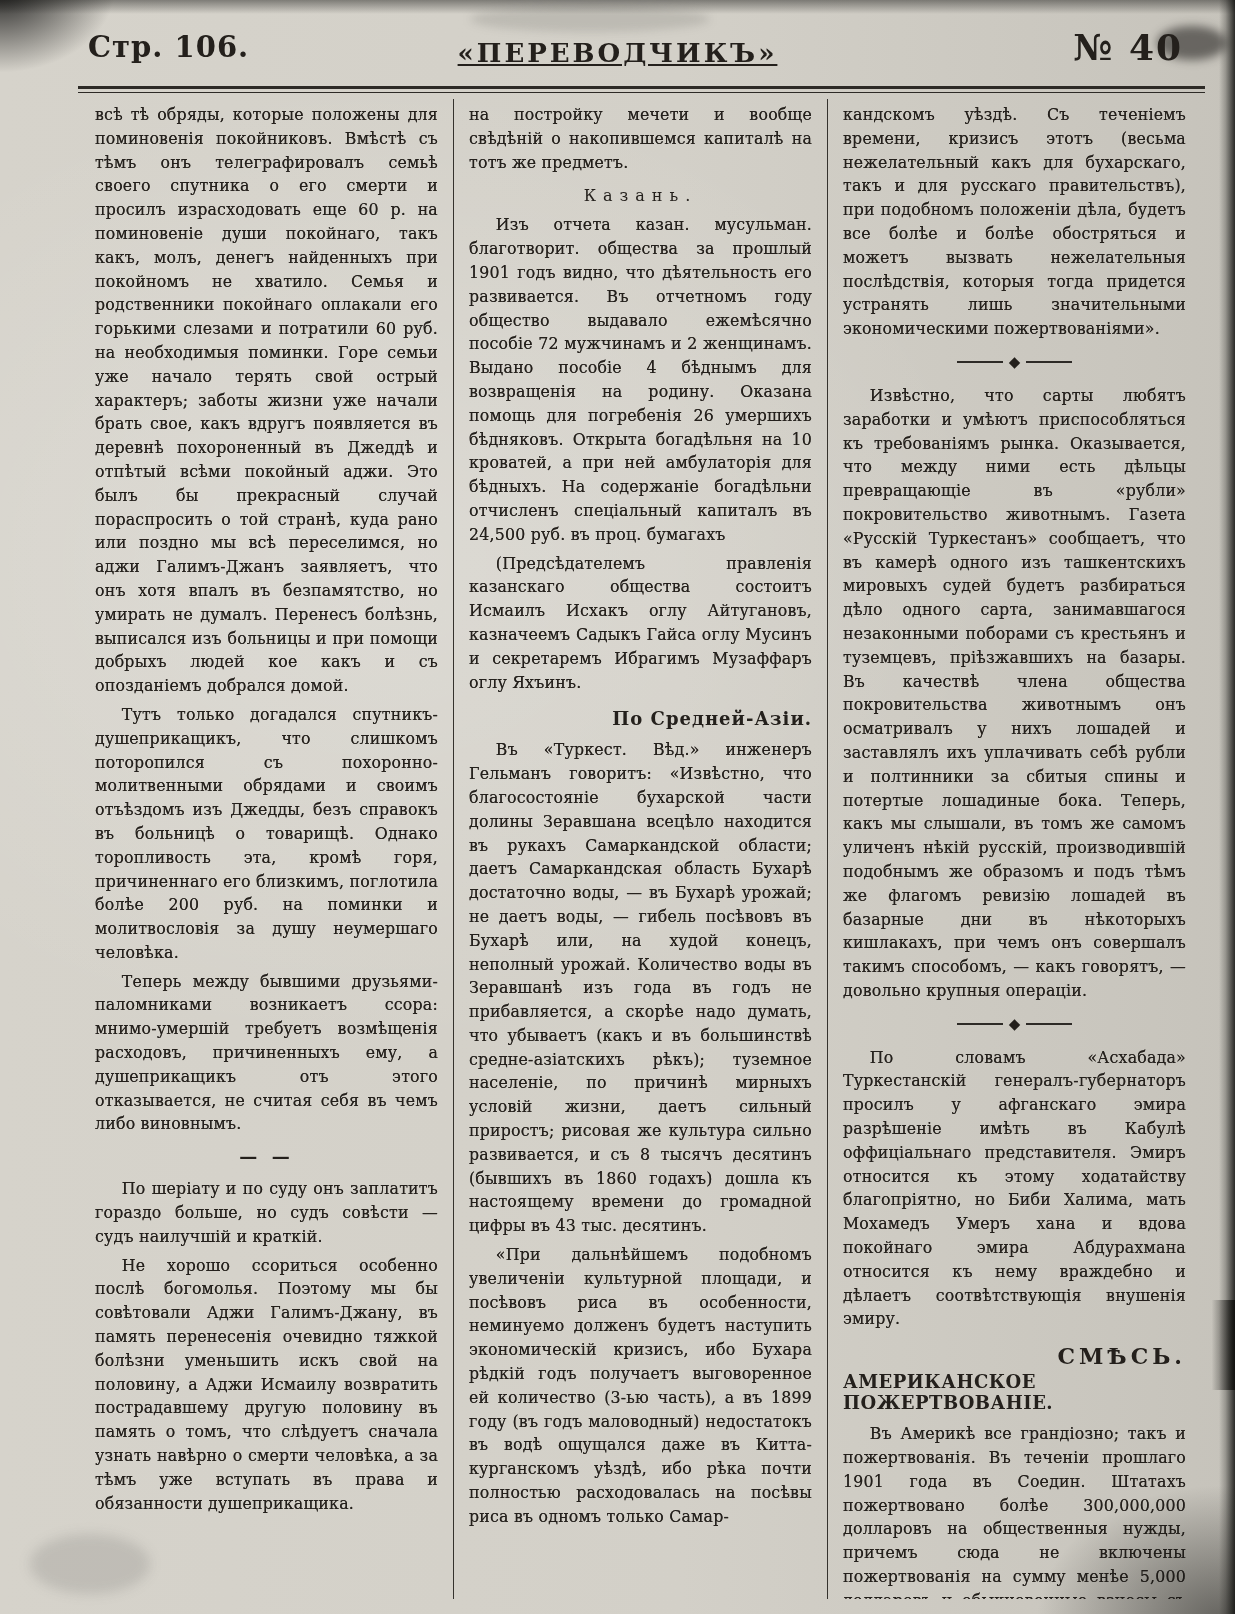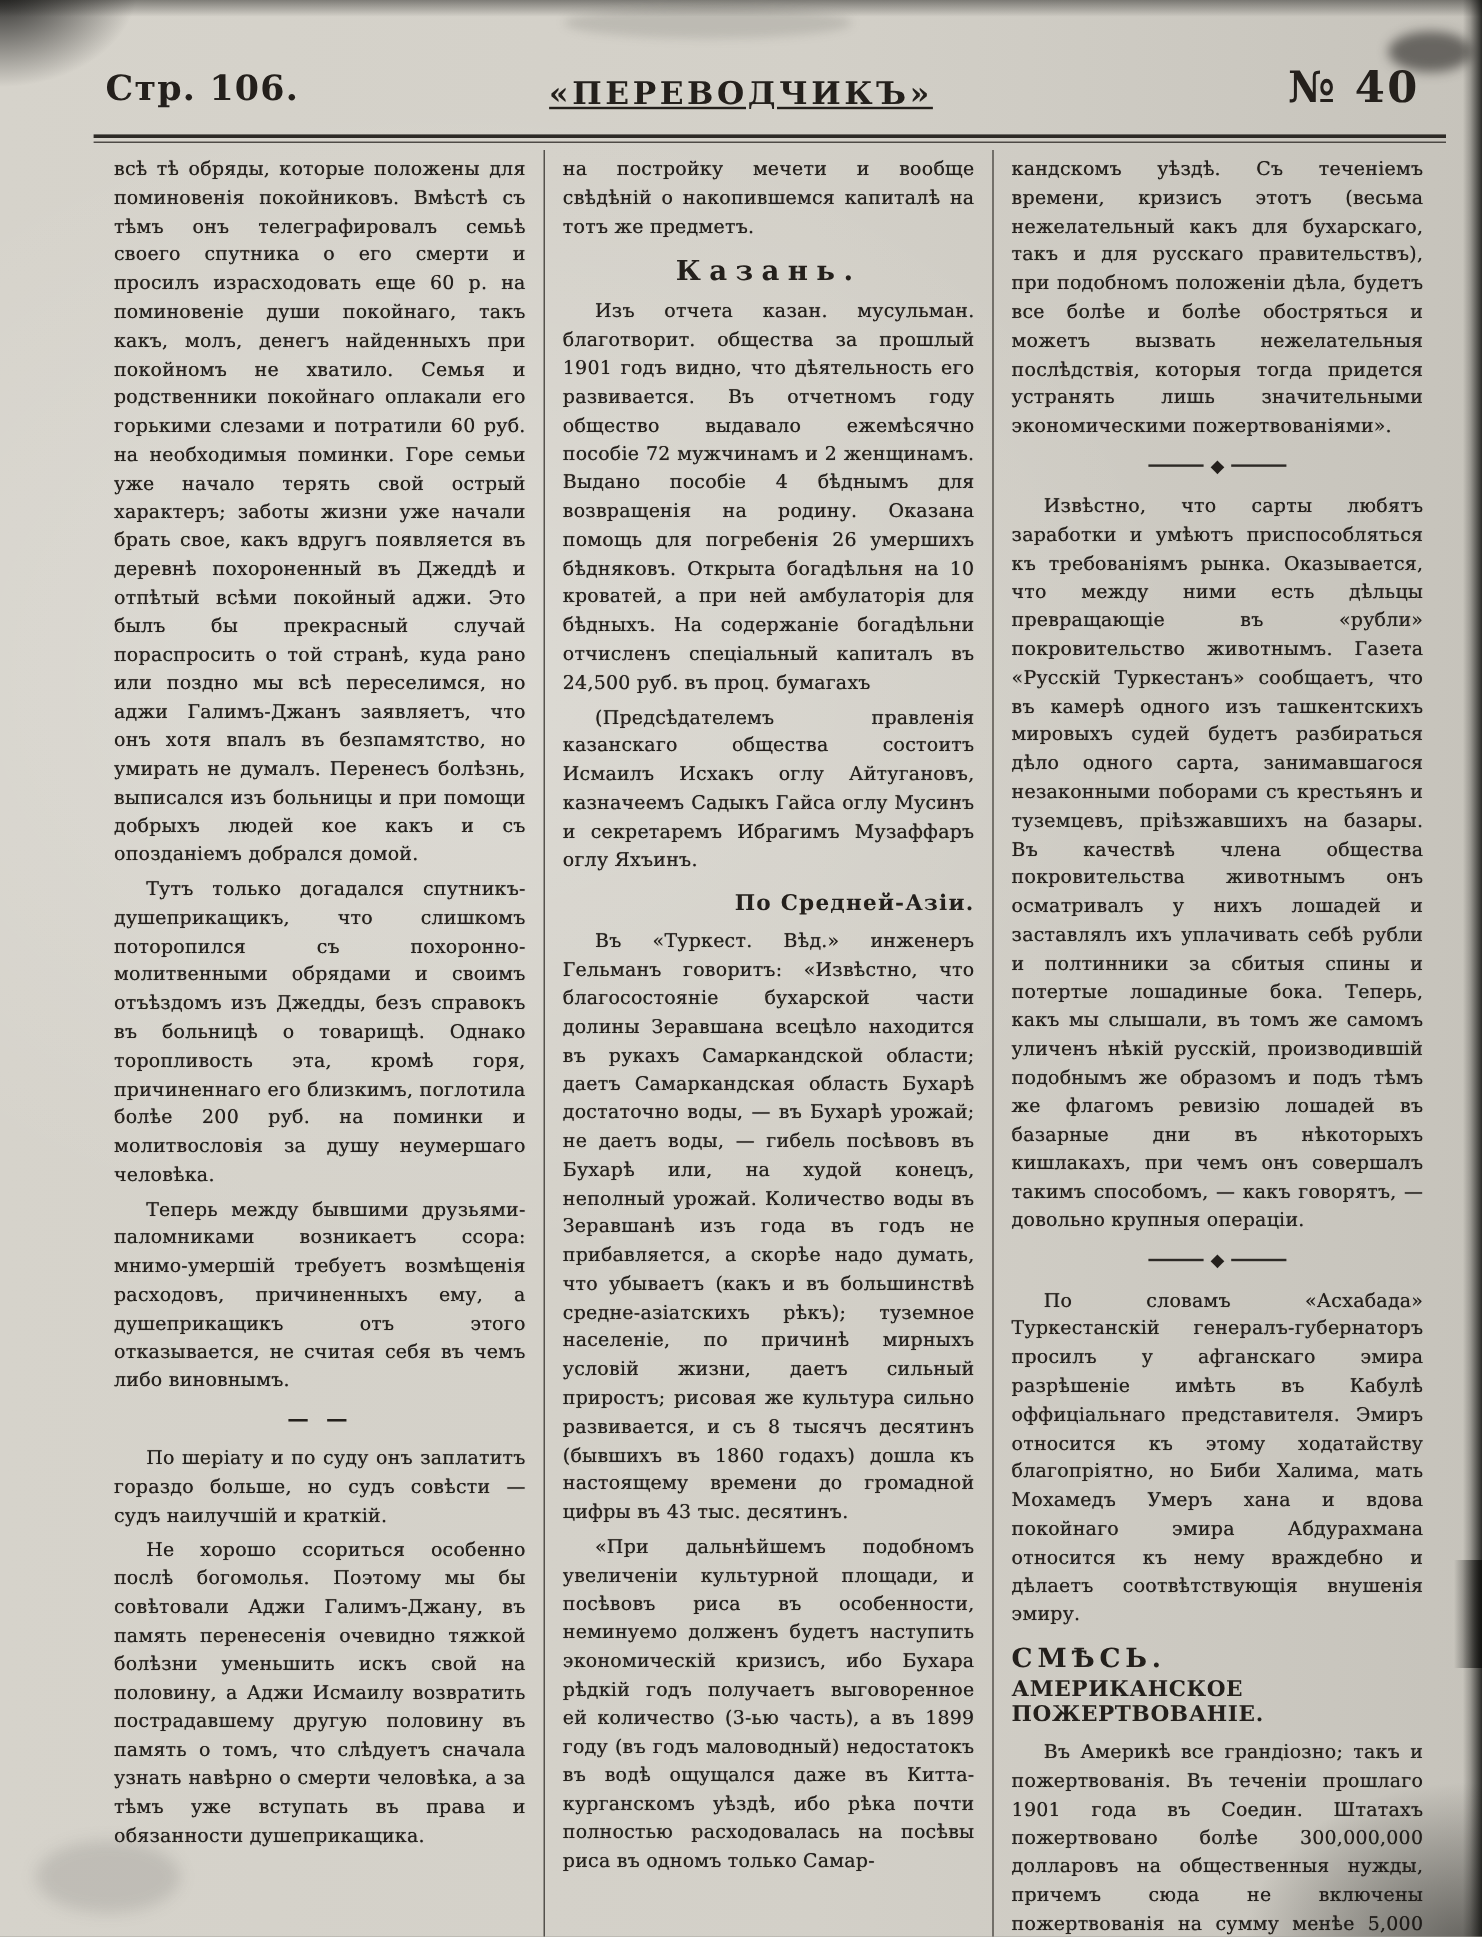--- a/index.html
+++ b/index.html
@@ -28,21 +28,21 @@
   .smudge-top{left:470px;top:6px;width:240px;height:26px;border-radius:50%;
     background:rgba(90,88,84,0.18);filter:blur(4px);}
   .smudge-tr{right:8px;top:26px;width:70px;height:34px;border-radius:50%;
     background:rgba(25,24,22,0.55);filter:blur(5px);}
   .tab-right{right:0;top:1300px;width:26px;height:90px;
     background:linear-gradient(270deg, rgba(12,12,10,0.8), rgba(12,12,10,0) 90%);}
   .smudge-bl{left:30px;bottom:20px;width:120px;height:60px;border-radius:50%;
     background:rgba(70,68,64,0.15);filter:blur(6px);}
 
   
-  .masthead{position:relative;height:86px;margin-top:26px;}
+  .masthead{position:relative;height:86px;}
   .page-label{position:absolute;left:88px;top:30px;font-size:29px;font-weight:bold;letter-spacing:1px;}
   .paper-title{position:absolute;left:0;right:0;top:38px;text-align:center;
     font-size:26px;font-weight:bold;letter-spacing:3px;text-decoration:underline;}
   .issue-no{position:absolute;right:52px;top:26px;font-size:36px;font-weight:bold;letter-spacing:2px;}
   .rules{margin:0 30px 0 78px;}
   .rule-thick{border:0;border-top:3px solid #2d2a26;margin:0;}
   .rule-thin{border:0;border-top:1px solid #2d2a26;margin:3px 0 0 0;}
 
   
   .body-cols{
@@ -56,24 +56,24 @@
   
   p.para{
     margin:0 0 5px 0;
     font-size:15.8px;line-height:23.8px;
     text-align:justify;text-indent:1.7em;
     letter-spacing:0.2px;
     text-shadow:0 0 0.6px rgba(35,30,25,0.75);
     overflow-wrap:break-word;
   }
   p.para.cont{text-indent:0;}
-  .h-kazan{font-size:23px;font-weight:bold;letter-spacing:7px;text-align:center;margin:12px 0 8px;}
+  .h-kazan{font-size:16px;font-weight:normal;letter-spacing:7px;text-align:center;margin:12px 0 8px;}
   .h-region{font-size:18px;font-weight:bold;letter-spacing:1px;text-align:right;margin:14px 0 9px;}
   .h-big{font-size:30px;font-weight:bold;letter-spacing:9px;text-align:center;margin:20px 0 4px;}
-  .h-smes{font-size:22px;font-weight:bold;letter-spacing:4px;text-align:left;margin:12px 0 2px;}
+  .h-smes{font-size:22px;font-weight:bold;letter-spacing:4px;text-align:right;margin:12px 0 2px;}
   .h-amer{font-size:18px;font-weight:bold;letter-spacing:0.5px;text-align:left;margin:0 0 9px;}
 
   .dash-divider{display:flex;justify-content:center;align-items:center;
     margin:10px 0 10px;font-size:18px;font-weight:bold;letter-spacing:4px;}
   .orn-divider{display:flex;justify-content:center;align-items:center;gap:6px;margin:14px 0 14px;}
   .orn-divider .line{width:46px;height:2px;background:#2d2a26;}
   .orn-divider .diamond{font-size:15px;line-height:1;color:#24201c;}
 </style>
 </head>
 <body>

